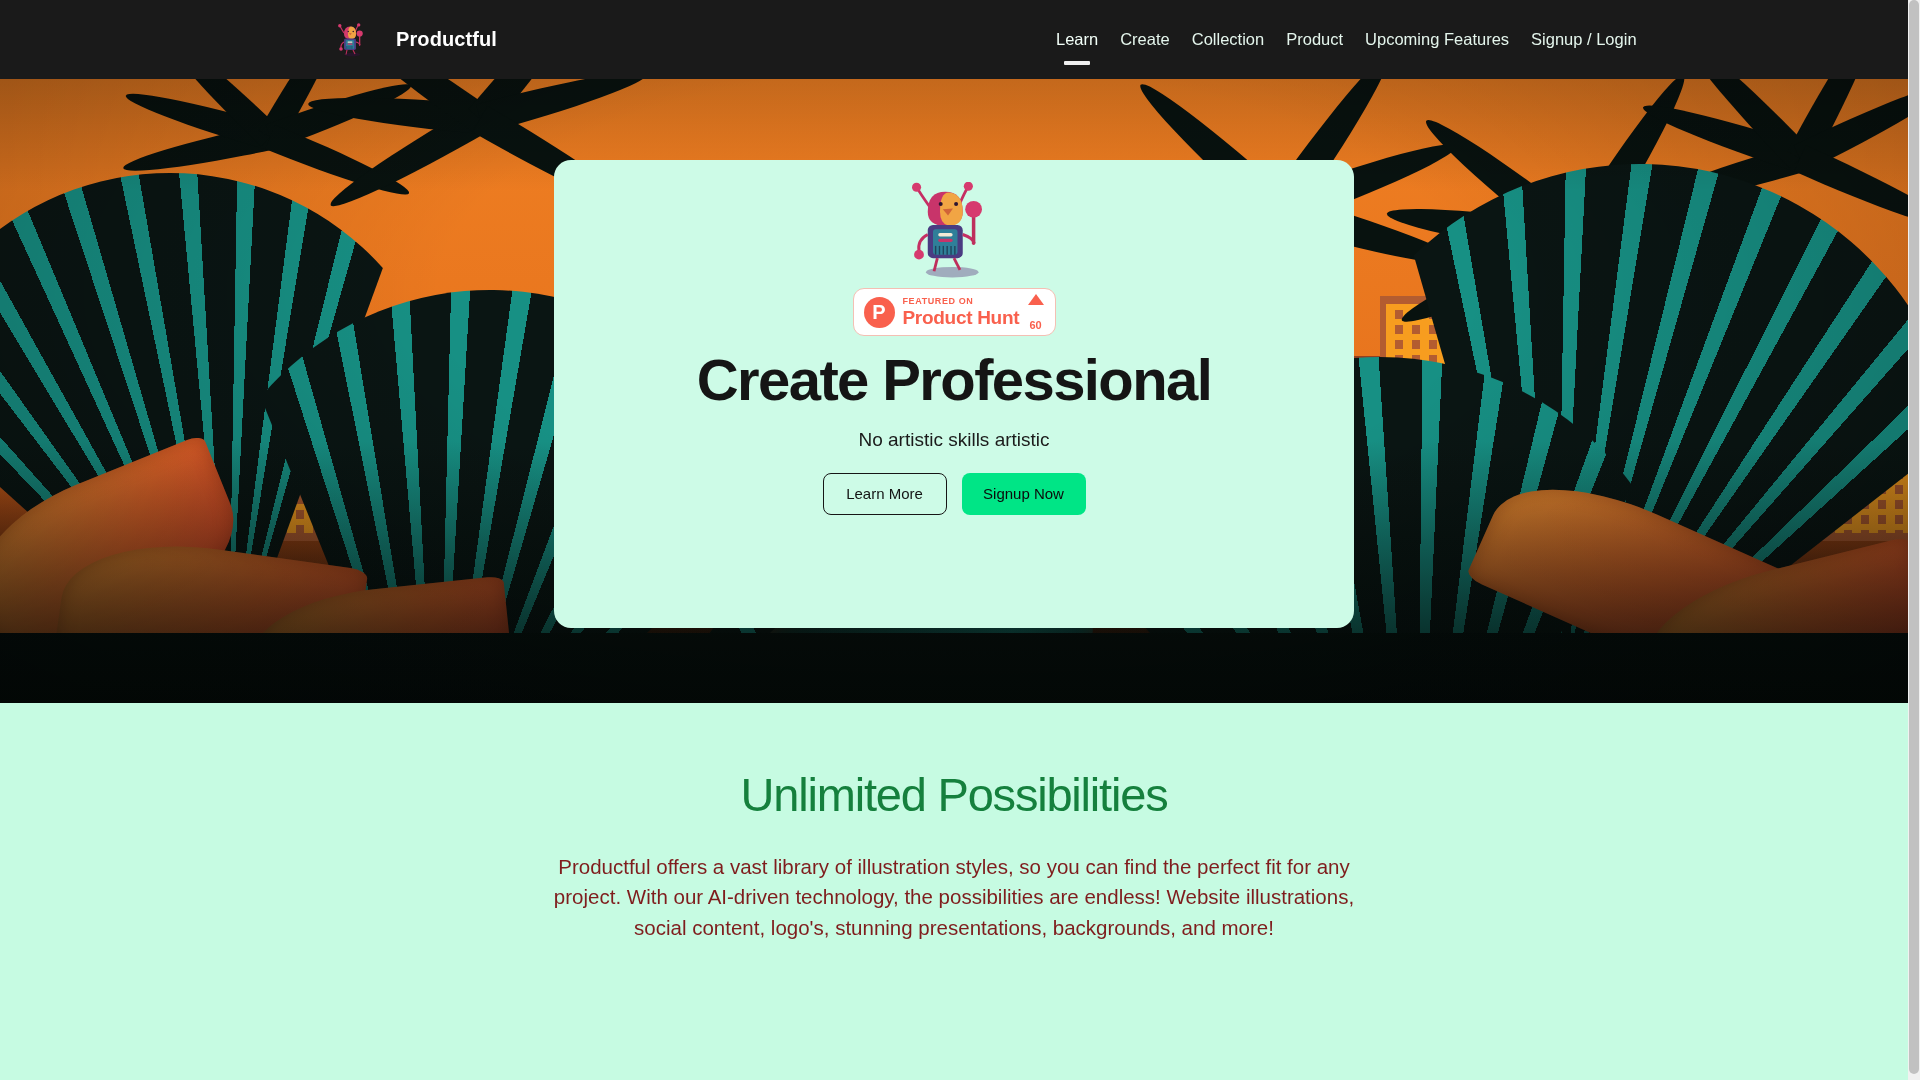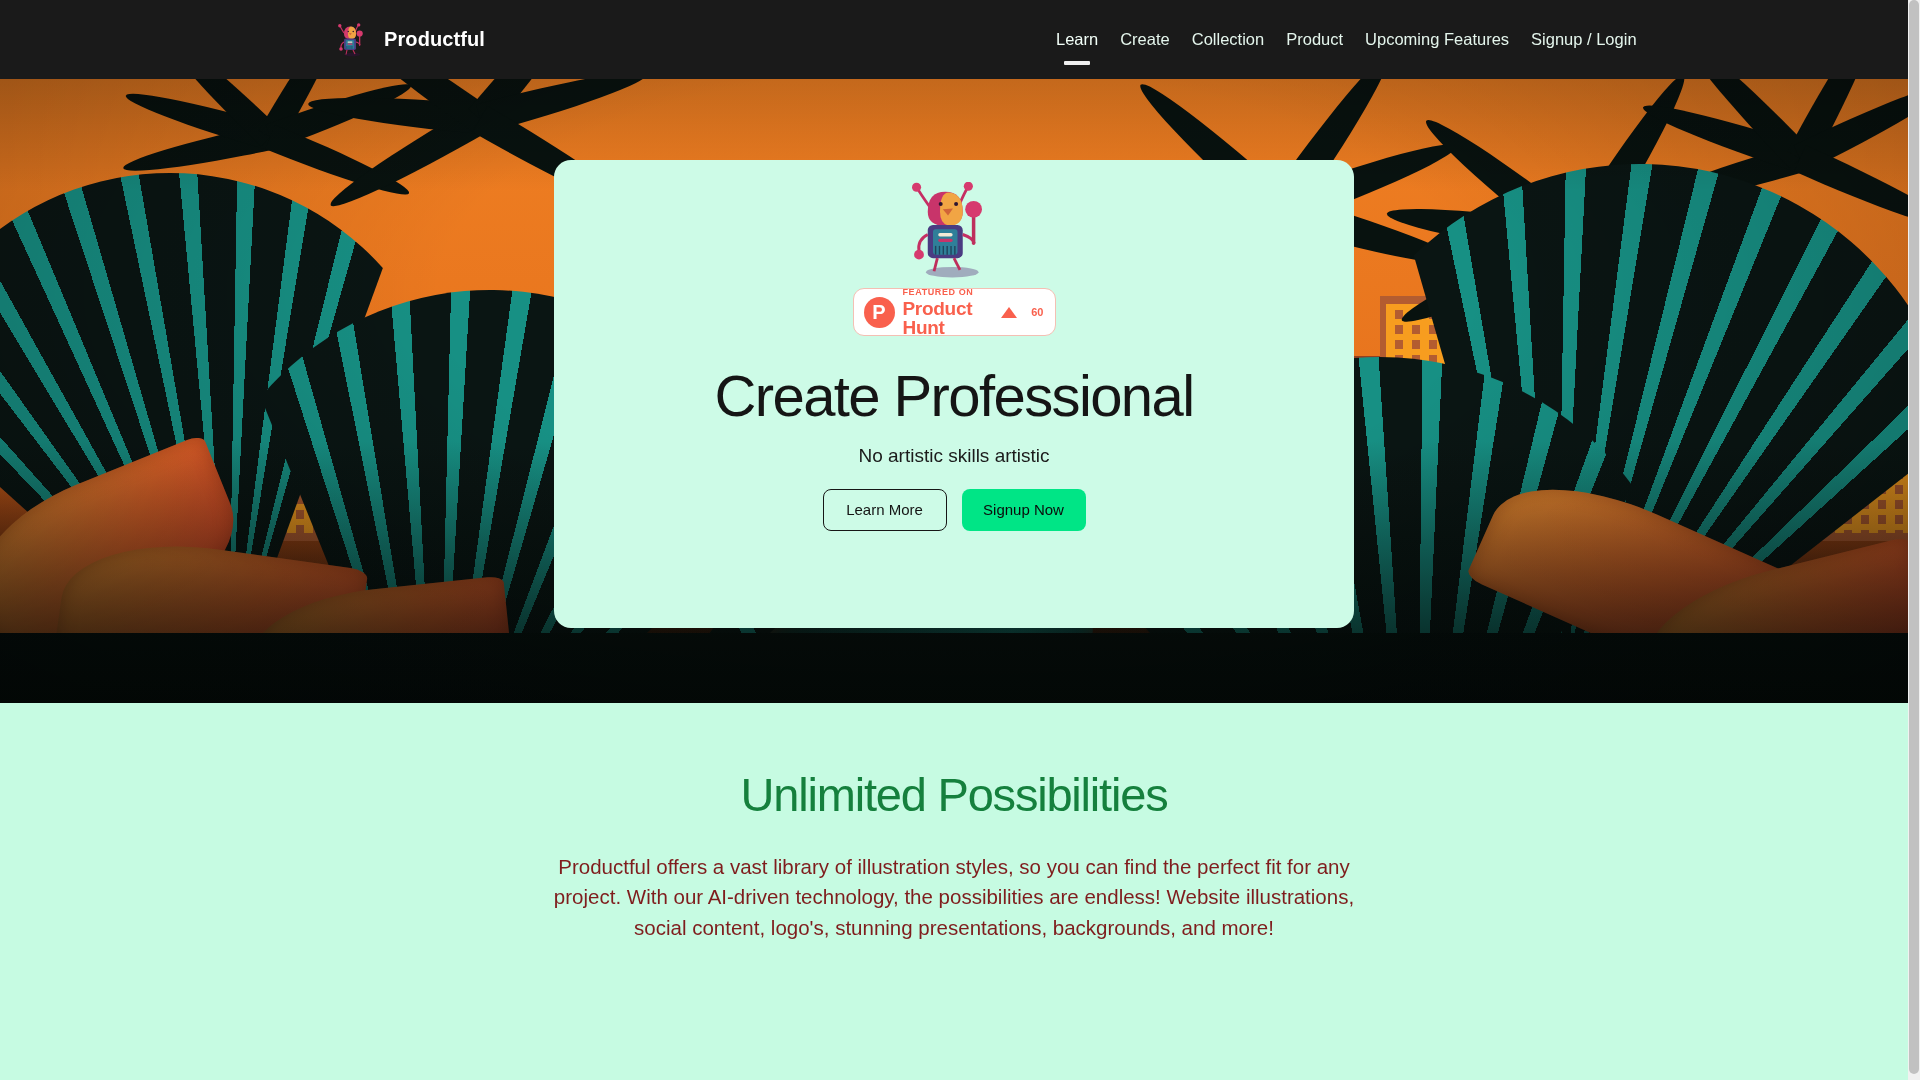--- a/index.html
+++ b/index.html
@@ -29,21 +29,21 @@
     display: flex;
     align-items: center;
     z-index: 30;
   }
 
   .brand {
     position: absolute;
     left: 338px;
     display: flex;
     align-items: center;
-    gap: 16px;
+    gap: 28px;
     height: 76px;
     cursor: pointer;
   }
   .brand-logo {
     width: 30px;
     height: 34px;
     display: block;
   }
   .brand-name {
     color: #FFFFFF;
@@ -242,43 +242,43 @@
   }
   .ph-name {
     color: #F9604D;
     font-size: 19px;
     font-weight: 700;
     letter-spacing: -.3px;
   }
   .ph-vote {
     margin-left: auto;
     display: flex;
-    flex-direction: row;
+    flex-direction: column;
     align-items: center;
     gap: 14px;
   }
   .ph-arrow {
     width: 0; height: 0;
     border-left: 8px solid transparent;
     border-right: 8px solid transparent;
     border-bottom: 11px solid #F9604D;
   }
   .ph-count {
     color: #F9604D;
     font-size: 11px;
     font-weight: 700;
   }
 
   .hero-title {
-    margin-top: 30px;
+    margin-top: 14px;
     width: 620px;
     text-align: center;
     color: #151515;
     font-size: 58px;
-    font-weight: 400;
+    font-weight: 700;
     line-height: 1.03;
     letter-spacing: -1.6px;
   }
   .hero-sub {
     margin-top: 19px;
     color: #1B1B1B;
     font-size: 19px;
     font-weight: 400;
   }
   .hero-actions {

